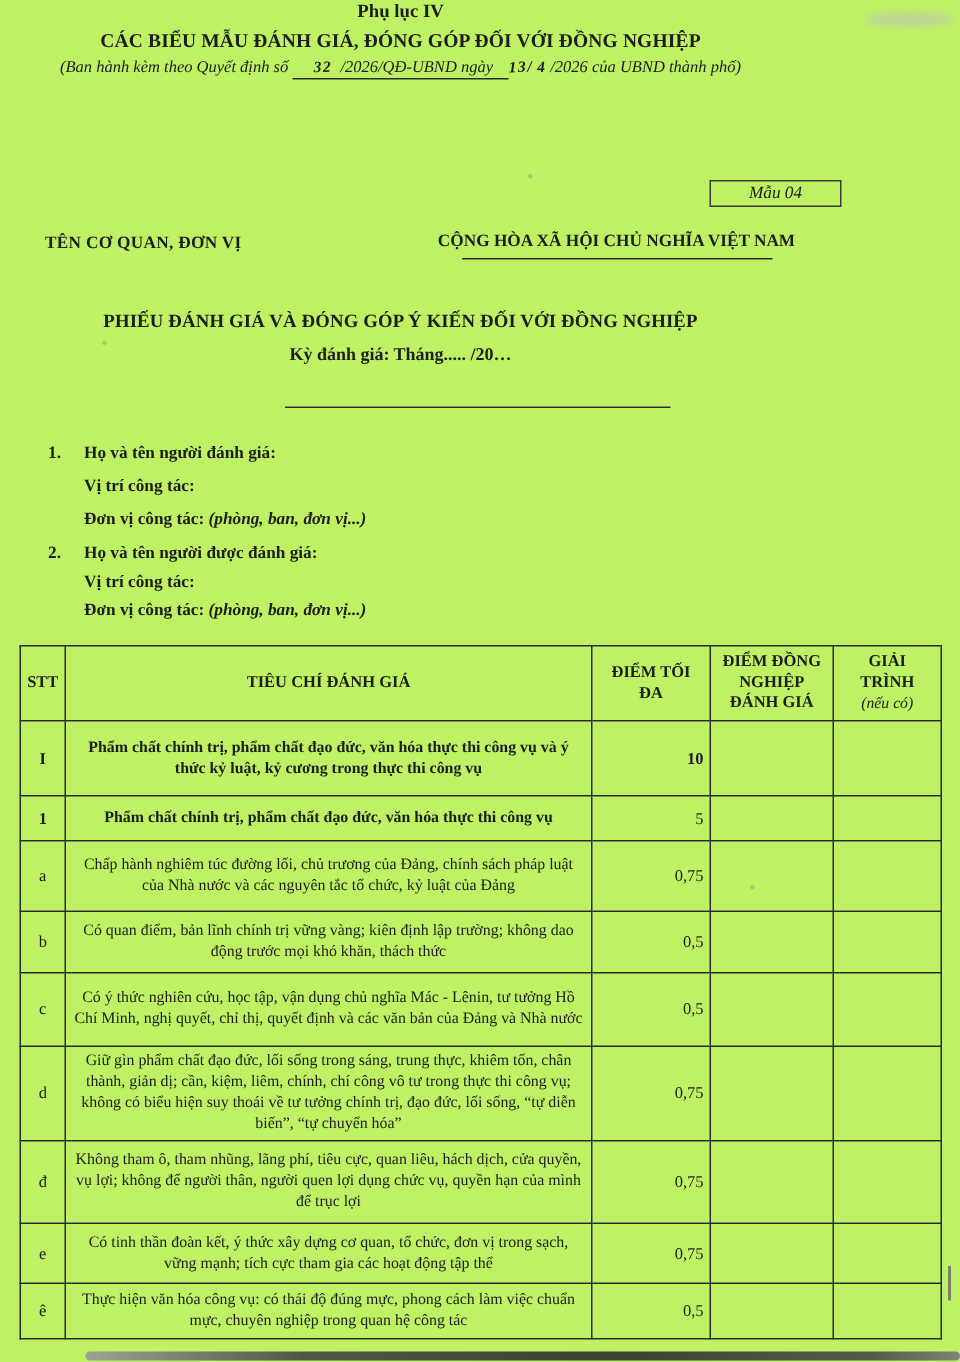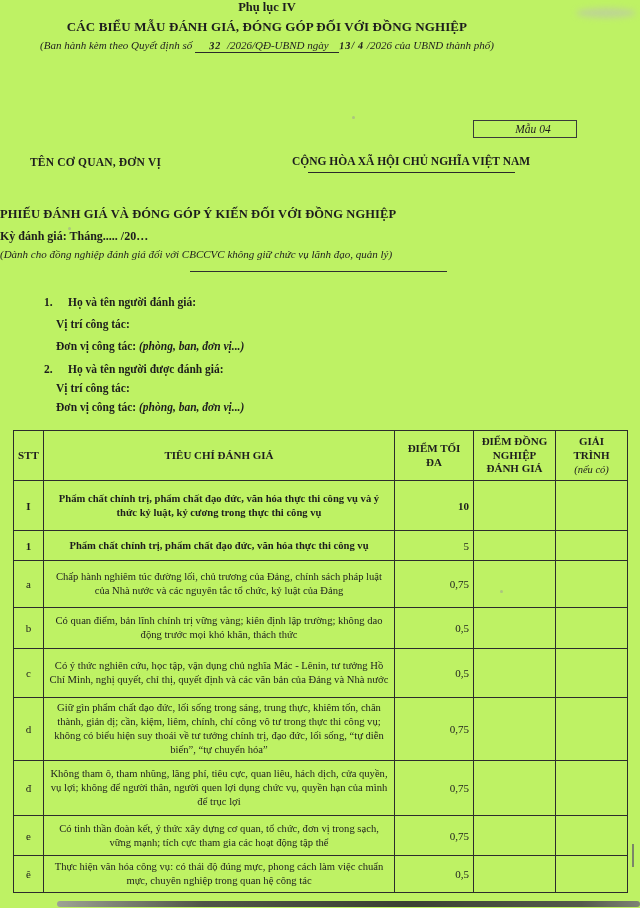--- a/index.html
+++ b/index.html
@@ -29,46 +29,46 @@
     display:inline-block;transform:rotate(-2deg);
   }
   .issuance .ul-seg{
     display:inline-block;
     border-bottom:1.2px solid #2a2a2a;
     padding:0 10px 1px 14px;
   }
   .form-badge{
     position:absolute;left:473px;top:120px;width:86px;height:16px;
     border:1px solid #3a3a3a;
-    font-style:italic;font-size:11.5px;text-align:center;line-height:16px;padding-left:16px;
+    font-style:italic;font-size:11.5px;text-align:center;line-height:16px;
   }
   
   .agency{
     position:absolute;left:30px;top:156px;
     font-weight:bold;font-size:11.5px;letter-spacing:.2px;
   }
   .national-block{
     position:absolute;left:276px;top:154px;width:270px;text-align:center;
   }
   .national-line{font-weight:bold;font-size:11.5px;line-height:1.3;}
   .motto-line{font-weight:bold;font-size:12.5px;margin-top:4px;}
   .motto-rule{width:207px;margin:2px auto 0;border-bottom:1.2px solid #2a2a2a;height:1px;}
   
   .form-title-block{
-    position:absolute;left:0;top:207px;width:534px;
+    position:absolute;left:0;top:207px;width:534px;text-align:center;
   }
   .form-title{font-weight:bold;font-size:12.5px;letter-spacing:.1px;}
   .form-period{font-weight:bold;font-size:12px;margin-top:7px;}
   .form-subtitle{font-style:italic;font-size:11px;margin-top:4px;}
   .subtitle-rule{
     position:absolute;left:190px;top:270px;width:257px;height:1px;
     border-bottom:1.4px solid #2f2f2f;
   }
   
-  .party-line{position:absolute;font-size:11.5px;white-space:nowrap;margin-left:12px;}
+  .party-line{position:absolute;font-size:11.5px;white-space:nowrap;}
   .party-line .idx{font-weight:bold;display:inline-block;width:24px;}
   .party-line .lbl-bold{font-weight:bold;}
   .sub-line{position:absolute;font-size:11.5px;white-space:nowrap;font-weight:bold;}
   .sub-line .hint{font-style:italic;}
   
   table.eval{
     position:absolute;left:13px;top:430px;
     width:614px;
     border-collapse:collapse;table-layout:fixed;
     font-size:10.6px;
@@ -129,21 +129,20 @@
 
   <div class="agency">TÊN CƠ QUAN, ĐƠN VỊ</div>
   <div class="national-block">
     <div class="national-line">CỘNG HÒA XÃ HỘI CHỦ NGHĨA VIỆT NAM</div>
     <div class="motto-rule"></div>
   </div>
 
   <div class="form-title-block">
     <div class="form-title">PHIẾU ĐÁNH GIÁ VÀ ĐÓNG GÓP Ý KIẾN ĐỐI VỚI ĐỒNG NGHIỆP</div>
     <div class="form-period">Kỳ đánh giá: Tháng..... /20…</div>
-    <div class="form-subtitle">(Dành cho đồng nghiệp đánh giá đối với CBCCVC không giữ chức vụ lãnh đạo, quản lý)</div>
   </div>
   <div class="subtitle-rule"></div>
 
   <div class="party-line" style="left:32px;top:296px;">
     <span class="idx">1.</span><span class="lbl-bold">Họ và tên người đánh giá:</span>
   </div>
   <div class="sub-line" style="left:56px;top:318px;">
     <span>Vị trí công tác:</span>
   </div>
   <div class="sub-line" style="left:56px;top:340px;">

